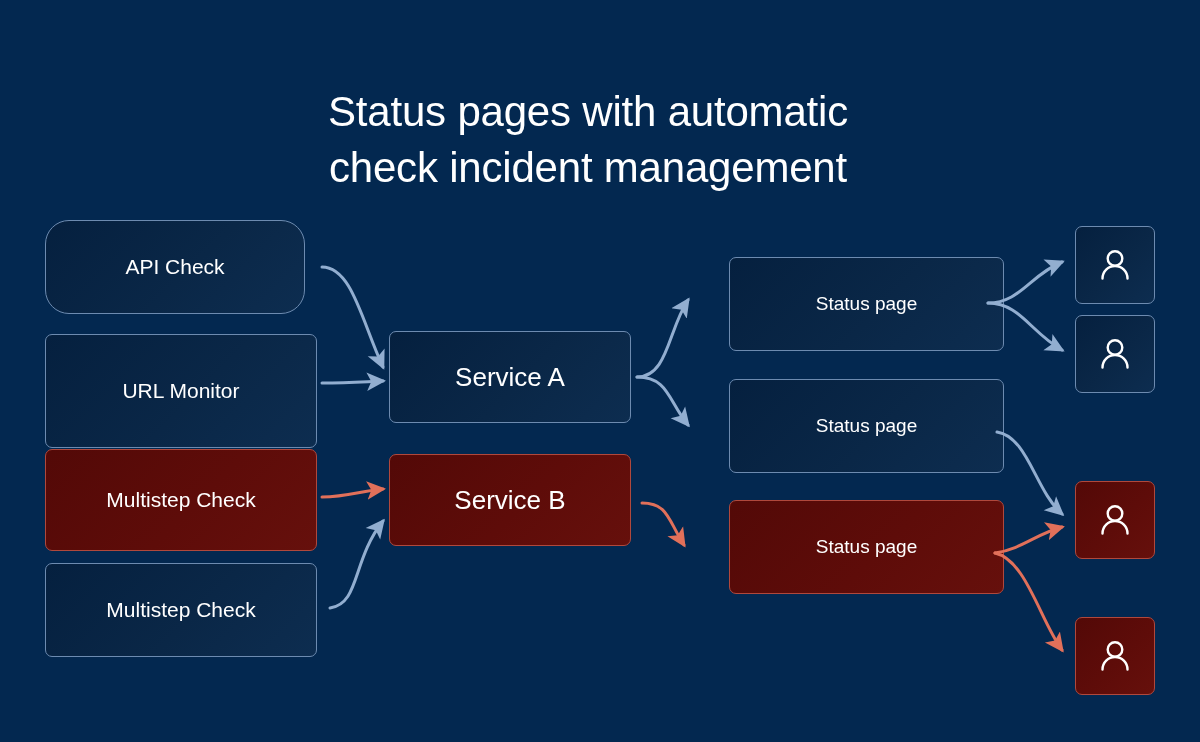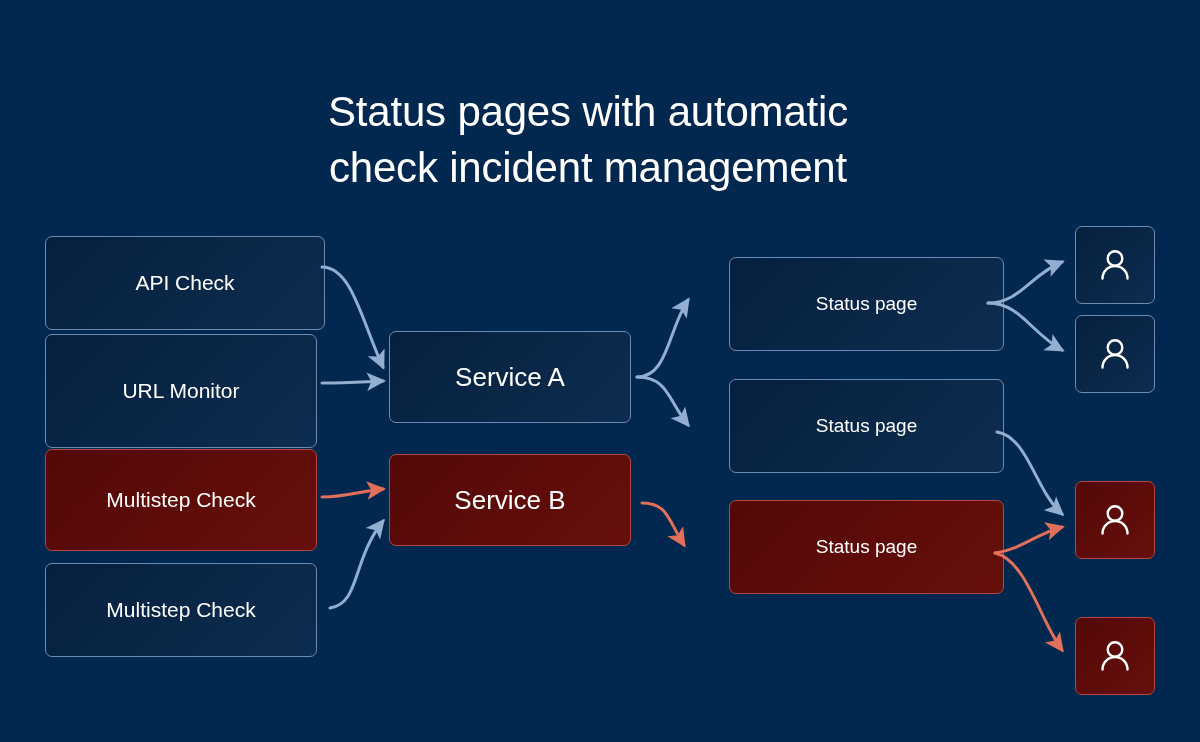--- a/index.html
+++ b/index.html
@@ -67,21 +67,21 @@
   }
 </style>
 </head>
 <body>
 
 <div id="stage">
 
   <div id="title">Status pages with automatic
 check incident management</div>
 
-  <div class="node blue check" style="left:45px; top:236px; width:280px; height:94px;">
+  <div class="node blue check" style="left:45px; top:220px; width:260px; height:94px;border-radius:24px;">
     <span>API Check</span>
   </div>
 
   <div class="node blue check" style="left:45px; top:334px; width:272px; height:114px;">
     <span>URL Monitor</span>
   </div>
 
   <div class="node red check" style="left:45px; top:449px; width:272px; height:102px;">
     <span>Multistep Check</span>
   </div>

